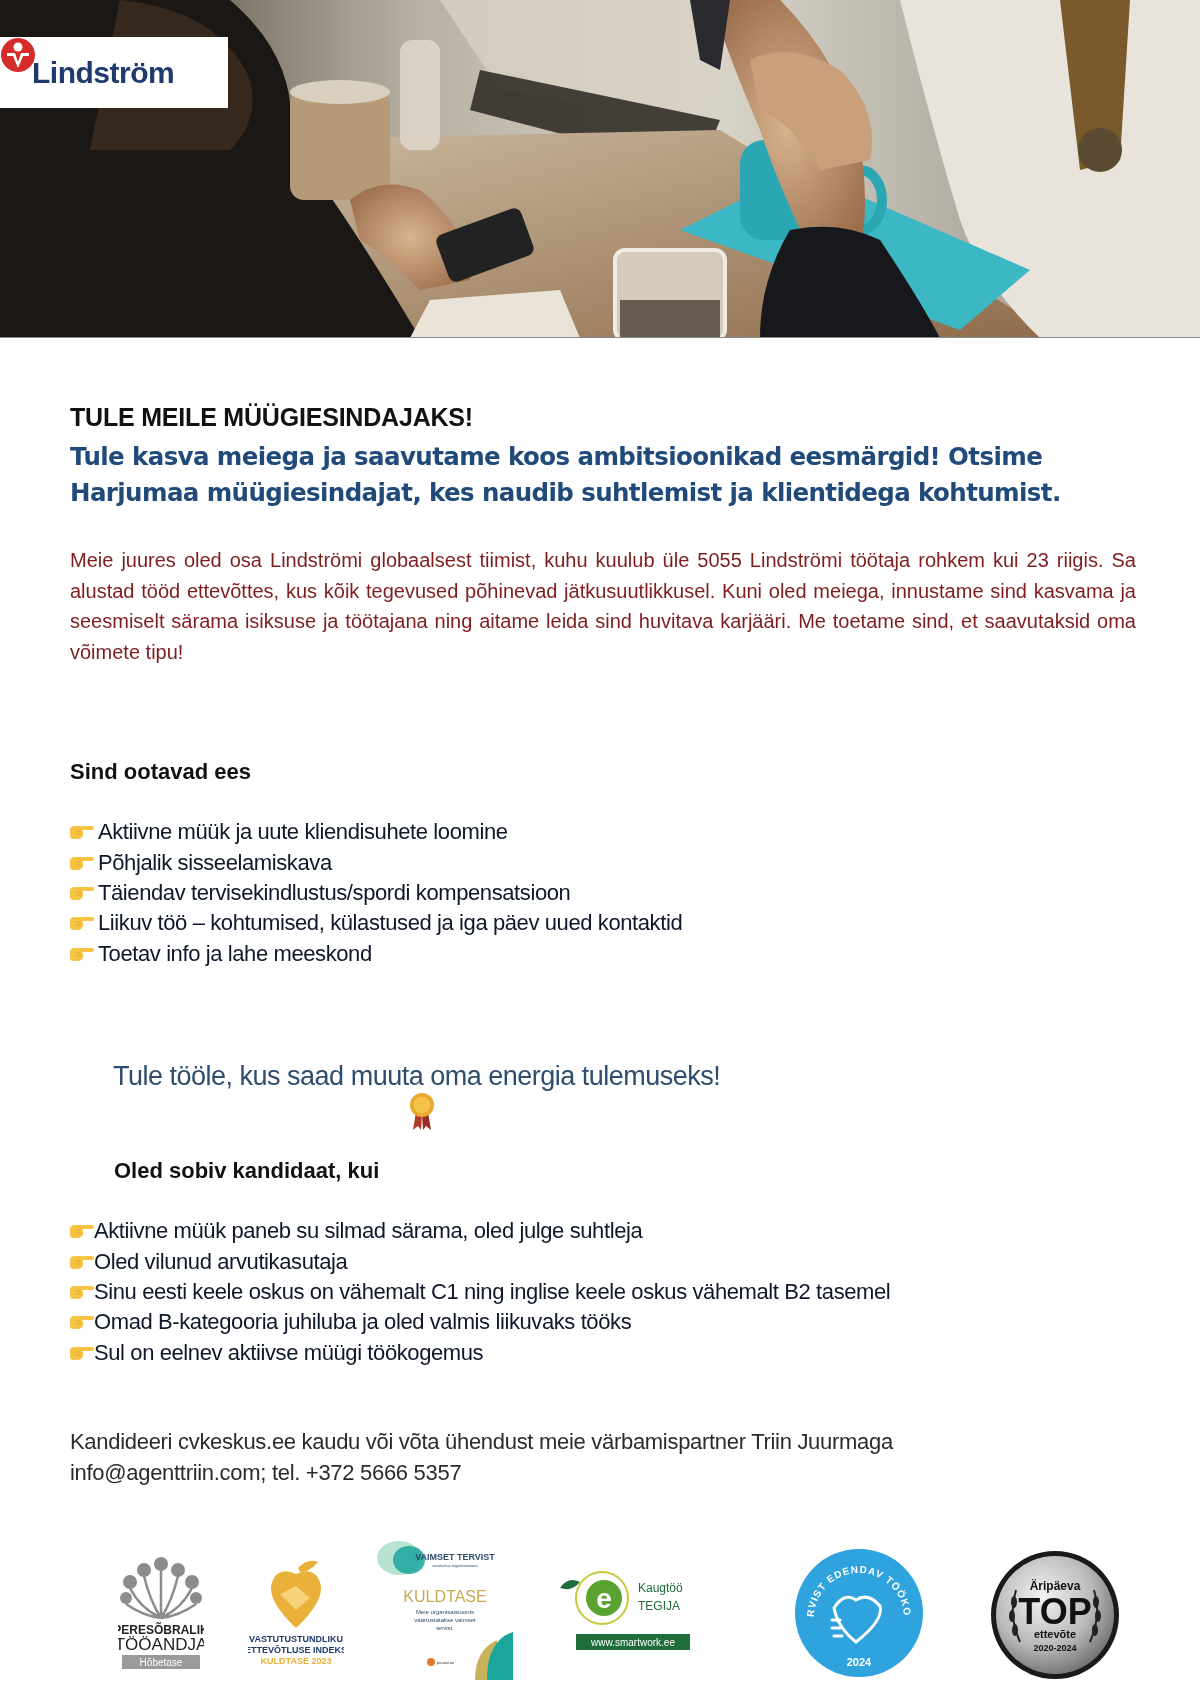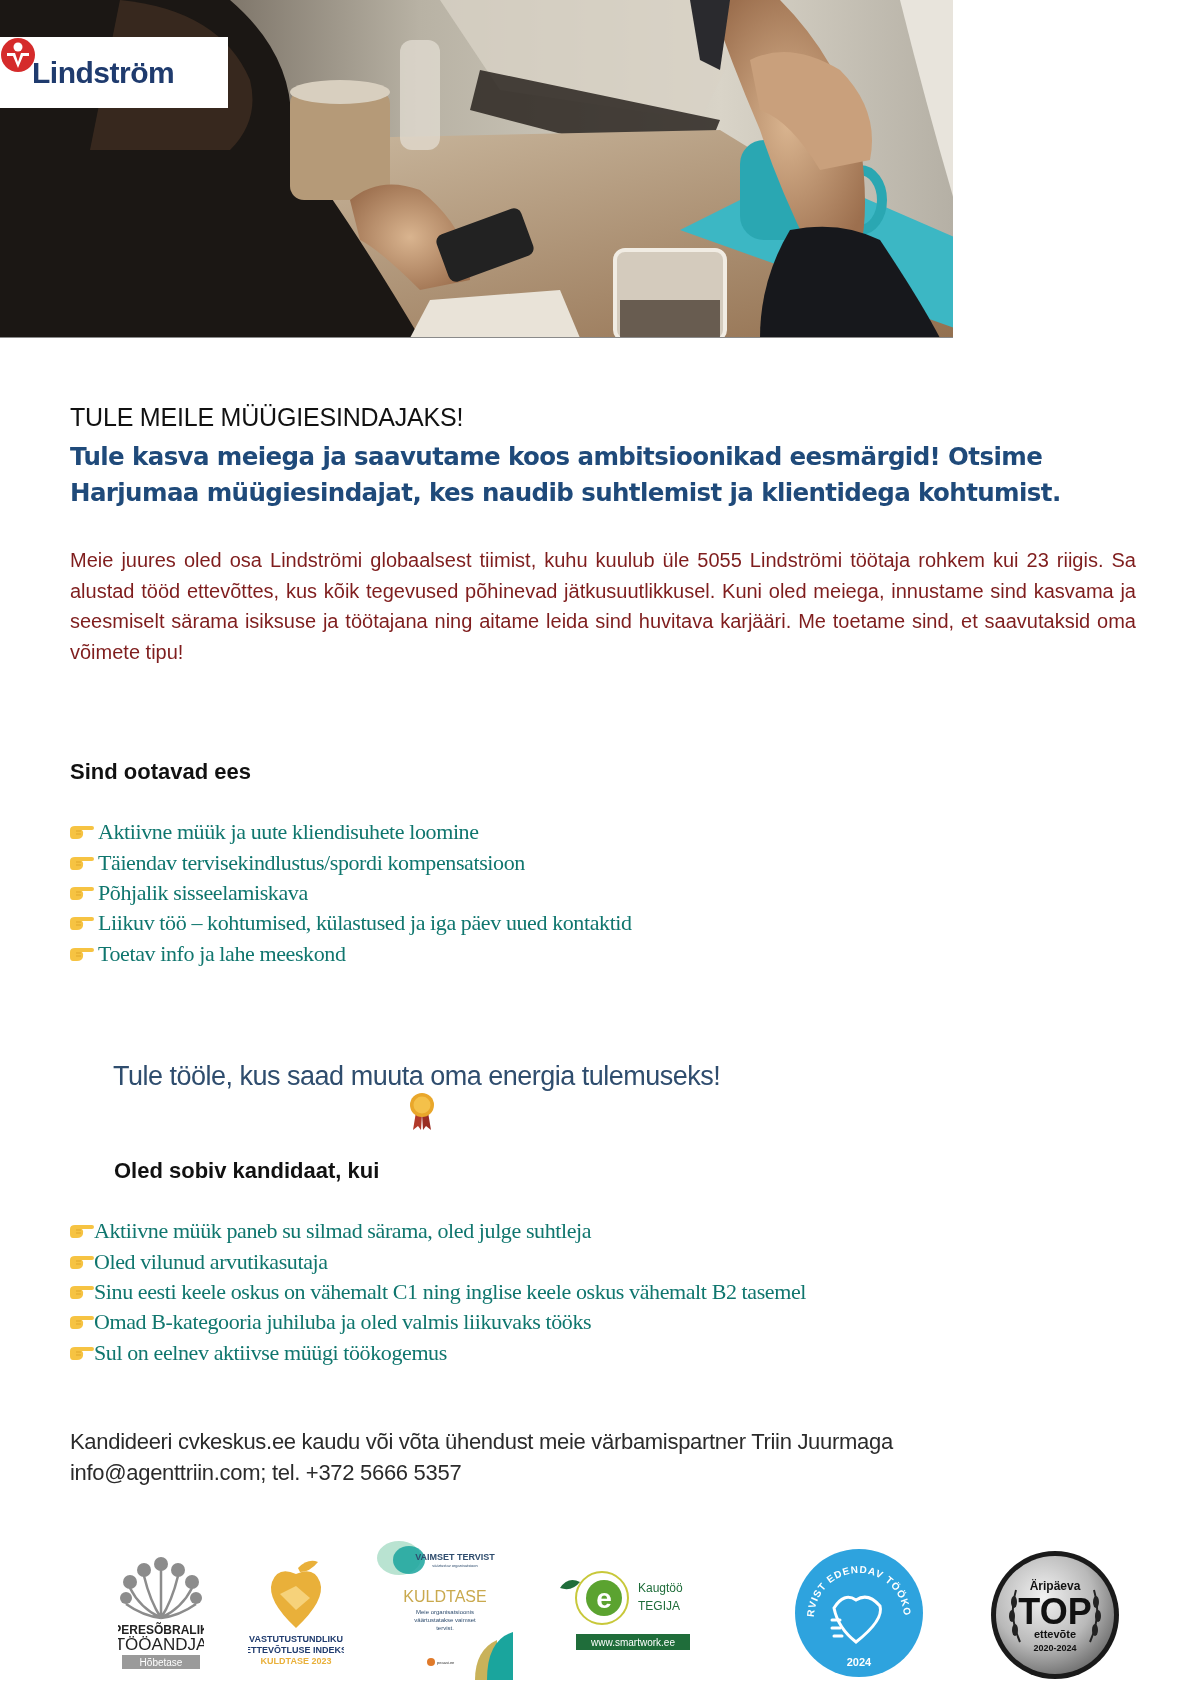--- a/index.html
+++ b/index.html
@@ -1,39 +1,39 @@
 <!DOCTYPE html>
 <html><head>
   <meta charset="utf-8">
   <style>
     * { box-sizing: border-box; margin: 0; padding: 0; }
     html, body { width: 1200px; height: 1697px; background: #ffffff; overflow: hidden; }
     body { position: relative; font-family: "Liberation Sans", sans-serif; color: #1e1e1e; }
 
     
     .hero {
-      position: absolute; left: 0; top: 0; width: 953px; height: 338px; overflow: hidden;
+      position: absolute; left: 0; top: 0; width: 1200px; height: 338px; overflow: hidden;
       background: #fde047;
     }
     .hero svg { position: absolute; left: 0; top: 0; }
     .hero-bottom-line { position: absolute; left: 0; top: 337px; width: 1200px; height: 1px; background: #8a8a8a; }
 
     .logo-box {
       position: absolute; left: 0; top: 37px; width: 228px; height: 71px; background: #ffffff;
       display: flex; align-items: center; padding-left: 32px;
     }
     .logo-mark { width: 36px; height: 36px; margin-right: 8px; }
     .logo-text {
       font-family: "Liberation Sans", sans-serif; font-weight: 700; font-size: 30px;
       color: #1f3b6e; letter-spacing: -0.5px;
     }
 
     .title-main {
       position: absolute; left: 70px; top: 403px;
-      font-family: "Liberation Sans", sans-serif; font-weight: 400; font-size: 25px; color: #111;
+      font-family: "Liberation Sans", sans-serif; font-weight: 700; font-size: 25px; color: #111;
       letter-spacing: -0.2px;
     }
     .title-sub {
       position: absolute; left: 70px; top: 439px; width: 1080px;
       font-family: "DejaVu Sans", sans-serif; font-weight: 700; font-size: 24.5px; line-height: 36px;
       color: #1f4a7a; letter-spacing: -0.6px;
     }
 
     .intro {
       position: absolute; left: 70px; top: 545px; width: 1066px;
@@ -42,21 +42,21 @@
     }
 
     .section-heading {
       position: absolute; left: 70px;
       font-family: "Liberation Sans", sans-serif; font-weight: 700; font-size: 22px; color: #111;
     }
 
     .bullets { position: absolute; left: 68px; list-style: none; }
     .bullets li {
       display: flex; align-items: center; height: 30.4px;
-      font-family: Liberation Serif, serif; font-size: 22px; color: #0f766e;
+      font-family: Liberation Sans, sans-serif; font-size: 22px; color: #0f172a;
       letter-spacing: -0.4px;
     }
     .bullets .hand { width: 26px; height: 20px; margin-right: 4px; flex: 0 0 auto; }
     .bullets.tight .hand { margin-right: 0; }
 
     .tagline {
       position: absolute; left: 113px; top: 1061px;
       display: flex; align-items: center;
       font-family: "Liberation Sans", sans-serif; font-size: 27px; color: #2f4d6e;
       letter-spacing: -0.5px;
@@ -161,28 +161,28 @@
         <path d="M2,8 Q2,4 7,4 L24,4 Q26,4 26,6 Q26,8 24,8 L14,8 Q16,10 15,13 Q14,17 9,17 L5,17 Q2,17 2,13 Z" fill="#f6c342"></path>
         <path d="M8,9 L13,9 M8,12 L13,12" stroke="#e0a72a" stroke-width="1"></path>
       </svg>
     <span>Aktiivne müük ja uute kliendisuhete loomine</span>
   </li>
   <li>
     <svg class="hand" viewBox="0 0 26 20">
         <path d="M2,8 Q2,4 7,4 L24,4 Q26,4 26,6 Q26,8 24,8 L14,8 Q16,10 15,13 Q14,17 9,17 L5,17 Q2,17 2,13 Z" fill="#f6c342"></path>
         <path d="M8,9 L13,9 M8,12 L13,12" stroke="#e0a72a" stroke-width="1"></path>
       </svg>
+    <span>Põhjalik sisseelamiskava</span>
+  </li>
+  <li>
+    <svg class="hand" viewBox="0 0 26 20">
+        <path d="M2,8 Q2,4 7,4 L24,4 Q26,4 26,6 Q26,8 24,8 L14,8 Q16,10 15,13 Q14,17 9,17 L5,17 Q2,17 2,13 Z" fill="#f6c342"></path>
+        <path d="M8,9 L13,9 M8,12 L13,12" stroke="#e0a72a" stroke-width="1"></path>
+      </svg>
     <span>Täiendav tervisekindlustus/spordi kompensatsioon</span>
-  </li>
-  <li>
-    <svg class="hand" viewBox="0 0 26 20">
-        <path d="M2,8 Q2,4 7,4 L24,4 Q26,4 26,6 Q26,8 24,8 L14,8 Q16,10 15,13 Q14,17 9,17 L5,17 Q2,17 2,13 Z" fill="#f6c342"></path>
-        <path d="M8,9 L13,9 M8,12 L13,12" stroke="#e0a72a" stroke-width="1"></path>
-      </svg>
-    <span>Põhjalik sisseelamiskava</span>
   </li>
   <li>
     <svg class="hand" viewBox="0 0 26 20">
         <path d="M2,8 Q2,4 7,4 L24,4 Q26,4 26,6 Q26,8 24,8 L14,8 Q16,10 15,13 Q14,17 9,17 L5,17 Q2,17 2,13 Z" fill="#f6c342"></path>
         <path d="M8,9 L13,9 M8,12 L13,12" stroke="#e0a72a" stroke-width="1"></path>
       </svg>
     <span>Liikuv töö – kohtumised, külastused ja iga päev uued kontaktid</span>
   </li>
   <li>
     <svg class="hand" viewBox="0 0 26 20">

